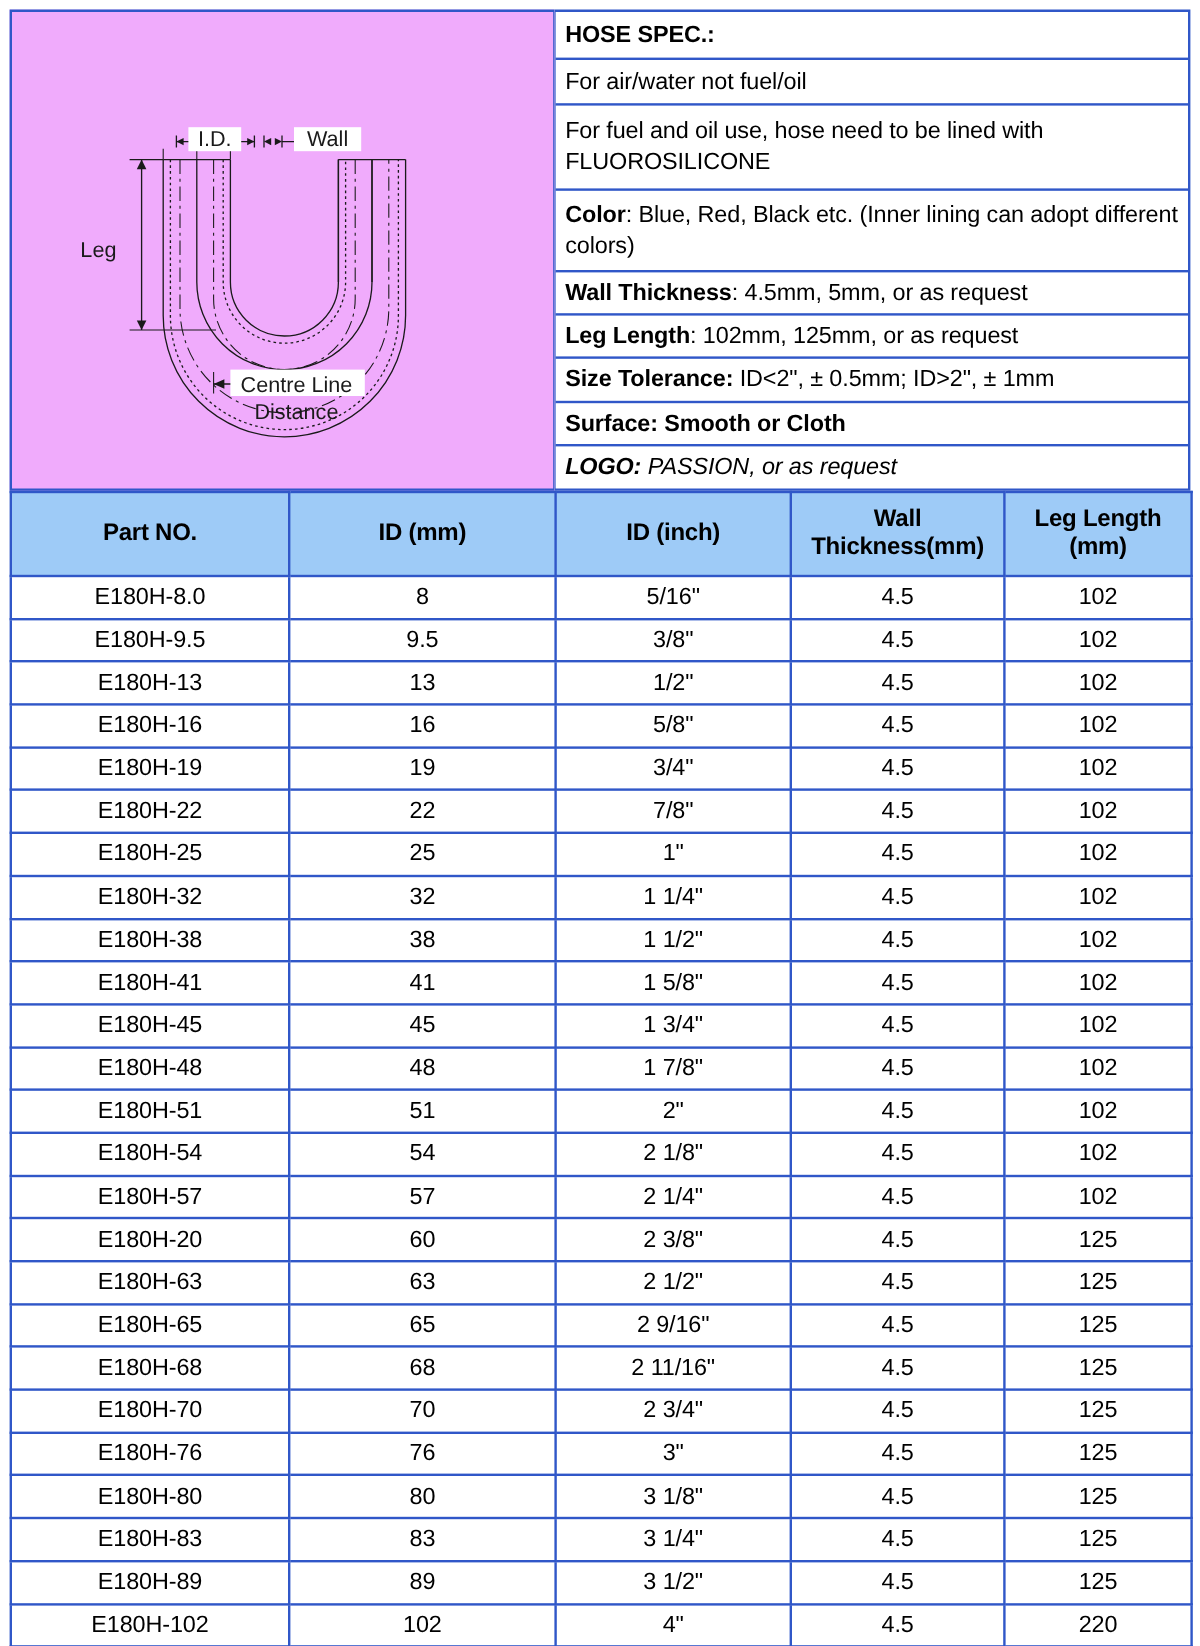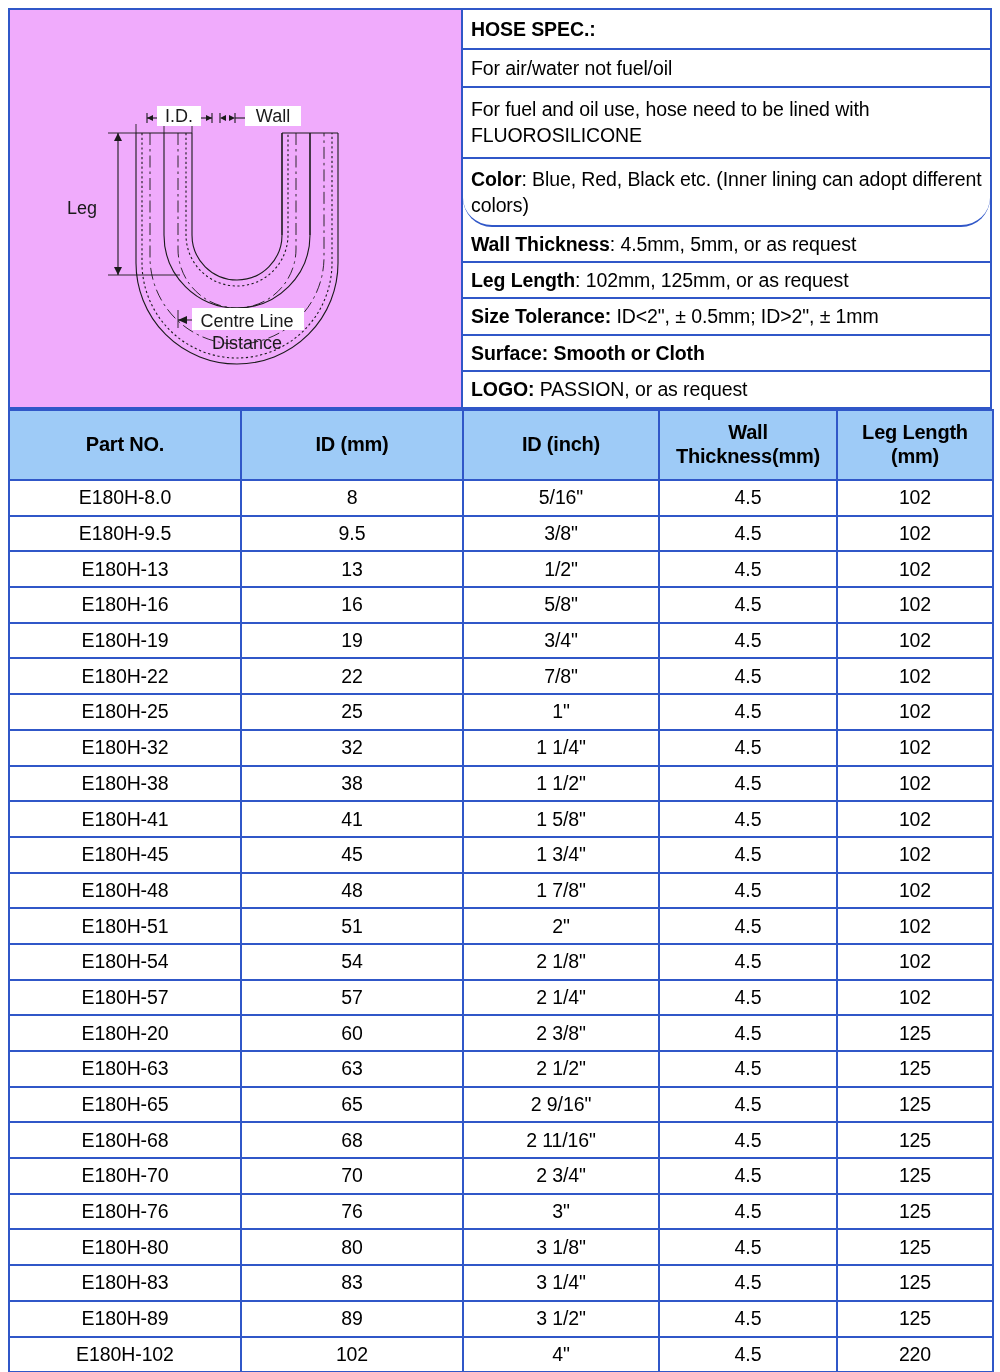--- a/index.html
+++ b/index.html
@@ -69,26 +69,26 @@
   }
   .spec-row:last-child { border-bottom: none; }
   .spec-row.tall {
     align-items: center;
   }
   .spec-row b { font-weight: bold; }
 
   .r-h1 { height: 40px; }
   .r-1  { height: 38px; }
   .r-2  { height: 71px; }
-  .r-3  { height: 68px; border-radius: 29px; }
+  .r-3  { height: 68px; }
   .r-4  { height: 36px; }
   .r-5  { height: 36px; align-items: center; }
   .r-6  { height: 37px; }
   .r-7  { height: 36px; }
-  .r-8  { height: 34px; }
+  .r-8  { height: 34px; font-style: italic; }
 
   
   .spec-table {
     position: absolute;
     left: 8px;
     top: 409px;
     width: 984px;
     border-collapse: collapse;
     table-layout: fixed;
   }

